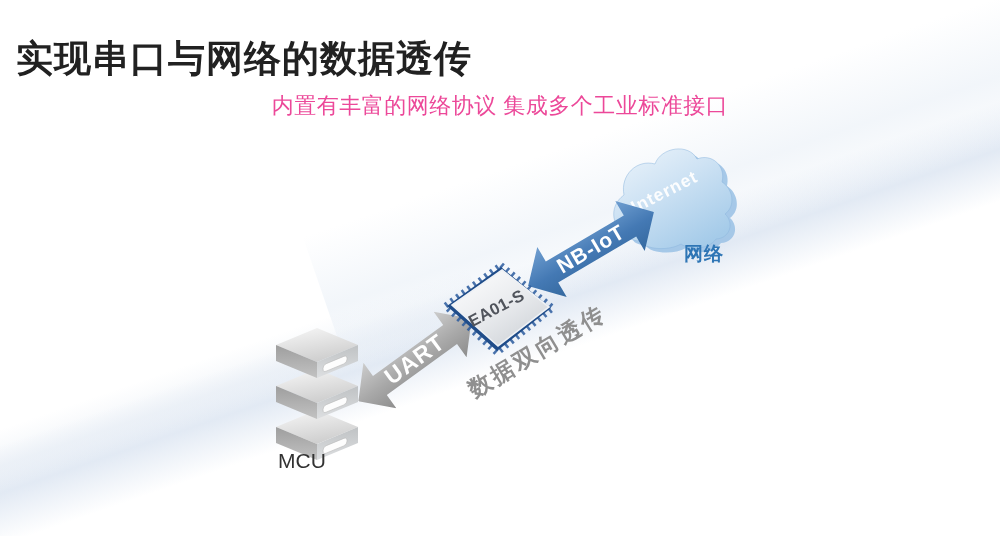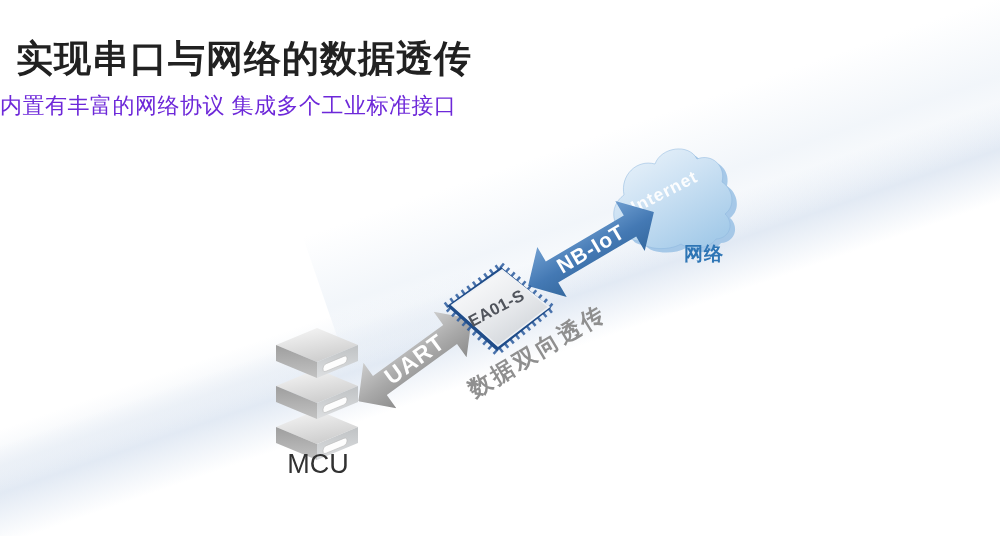--- a/index.html
+++ b/index.html
@@ -6,22 +6,22 @@
   .canvas{
     position:relative;width:1000px;height:536px;overflow:hidden;background:#ffffff;
     font-family:"Liberation Sans","DejaVu Sans",sans-serif;
   }
   
   .title{
     position:absolute;top:34px;left:16px;width:100%;text-align:left;
     font-size:37px;font-weight:bold;color:#212121;letter-spacing:1px;
   }
   .subtitle{
-    position:absolute;top:91px;left:0;width:100%;text-align:left;
-    font-size:22px;font-weight:400;color:#6d28d9;letter-spacing:.5px;
+    position:absolute;top:91px;left:0;width:100%;text-align:center;
+    font-size:22px;font-weight:400;color:#ec4899;letter-spacing:.5px;
   }
   
   .streak{position:absolute;pointer-events:none;}
   .streak.a{
     left:-140px;top:238px;width:1500px;height:95px;transform:rotate(-19deg);
     background:linear-gradient(180deg,rgba(231,238,246,0) 0%,rgba(221,230,242,.85) 48%,rgba(231,238,246,0) 100%);
   }
   .streak.b{
     left:300px;top:70px;width:1000px;height:150px;transform:rotate(-19deg);opacity:.55;
     background:linear-gradient(180deg,rgba(233,240,247,0) 0%,rgba(225,234,244,.8) 50%,rgba(233,240,247,0) 100%);
@@ -54,22 +54,22 @@
   .flow-label{
     position:absolute;left:440px;top:336px;width:194px;height:30px;z-index:3;
     transform:rotate(-31deg);text-align:center;
     font-size:23px;font-weight:bold;color:#8f8f8f;letter-spacing:3px;white-space:nowrap;
   }
   .network-label{
     position:absolute;left:684px;top:241px;z-index:5;
     font-size:19px;font-weight:600;color:#2e75b5;letter-spacing:1px;
   }
   .mcu-label{
-    position:absolute;left:278px;top:449px;width:80px;text-align:center;z-index:5;
-    font-size:27px;font-weight:500;color:#323232;
+    position:absolute;left:278px;top:449px;width:80px;text-align:left;z-index:5;
+    font-size:21px;font-weight:500;color:#323232;
   }
   
   .svg-abs{position:absolute;overflow:visible;}
   #mcuSvg{left:262px;top:320px;z-index:3;}
   #chipSvg{left:425px;top:245px;z-index:5;}
   #cloudSvg{left:595px;top:135px;z-index:3;}
 </style>
 </head>
 <body>
 

